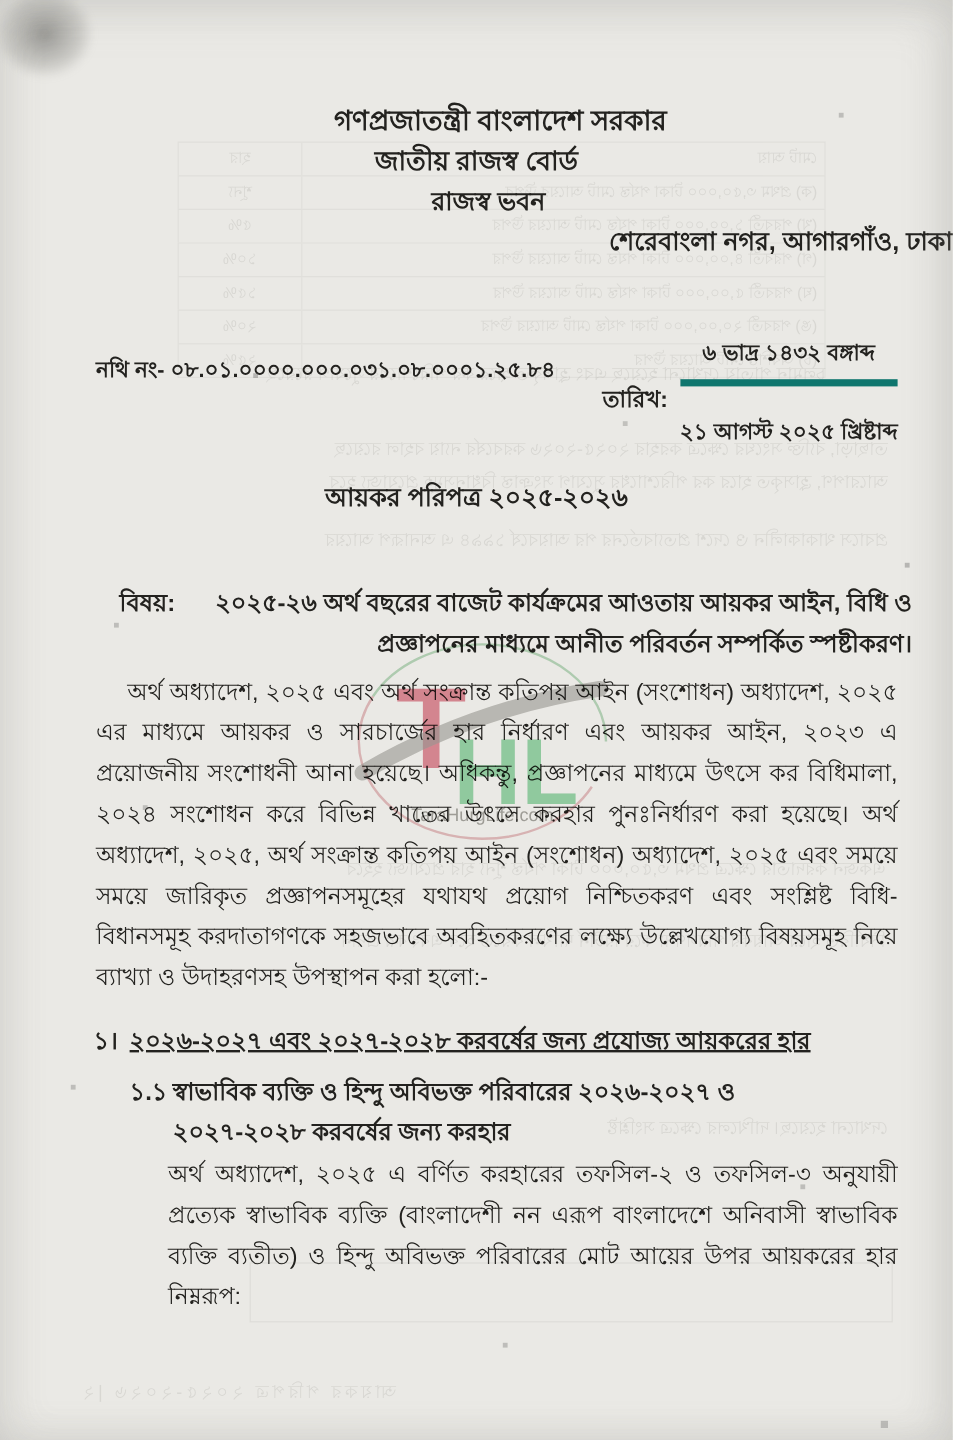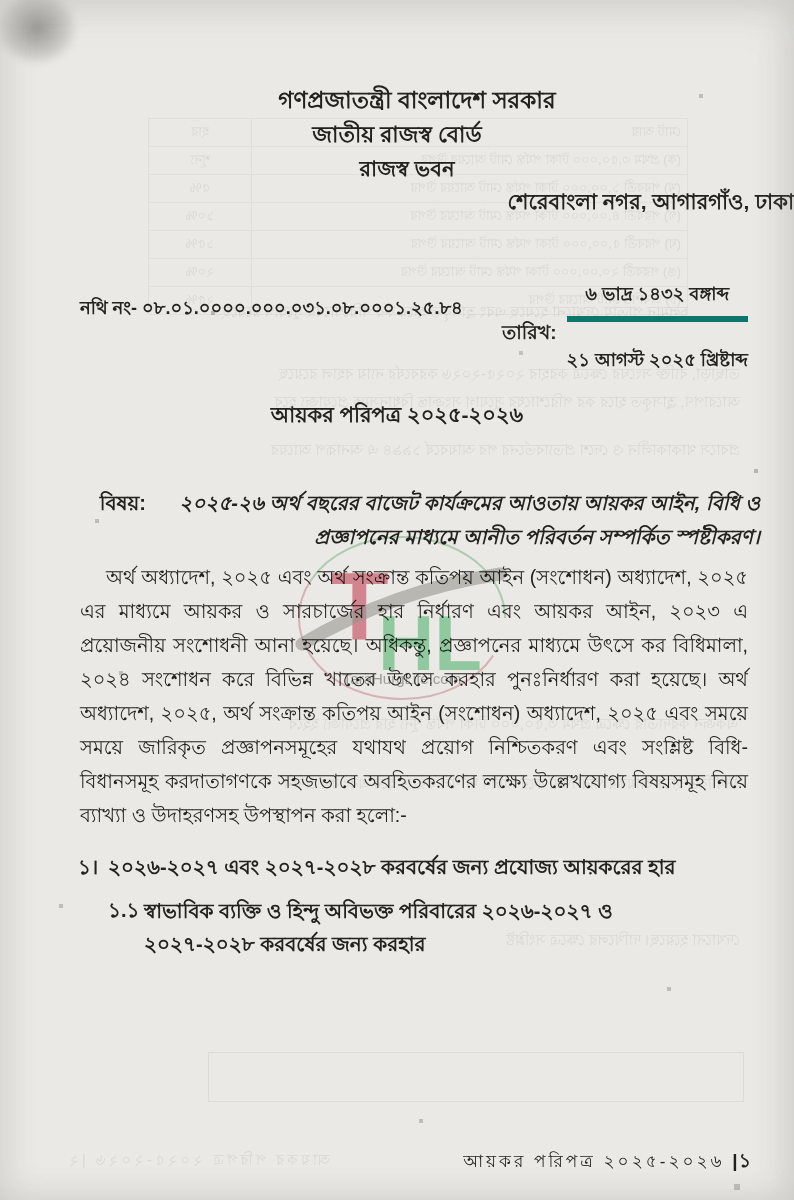--- a/index.html
+++ b/index.html
@@ -50,26 +50,26 @@
   .file-no{position:absolute;left:0;top:14px;font-size:18px;font-weight:600;white-space:nowrap;}
   .date-group{position:absolute;right:0;top:0;display:flex;align-items:center;}
   .date-label{font-size:19px;font-weight:600;margin-right:10px;position:relative;top:5px;margin-left:32px;}
   .date-stack{display:inline-block;text-align:center;}
   .date-top{font-size:18px;font-weight:600;padding:0 10px 5px 10px;border-bottom:6px solid #0f766e;}
   .date-bottom{font-size:18px;font-weight:600;padding-top:24px;}
   .doc-title{position:absolute;top:399px;left:0;width:100%;text-align:center;
      font-size:21px;font-weight:700;}
   .subject{position:absolute;top:486px;left:88px;width:672px;display:flex;text-align:right;}
   .subject-label{font-size:20px;font-weight:700;flex:0 0 58px;line-height:34px;}
-  .subject-text{font-size:20px;font-weight:700;line-height:34px;font-style:italic;}
+  .subject-text{font-size:20px;font-weight:700;line-height:34px;}
   .intro{position:absolute;top:560px;left:80px;width:668px;font-size:19.5px;
      line-height:34px;text-align:justify;text-indent:26px;}
   .sec1{position:absolute;top:852px;left:78px;width:670px;display:flex;}
   .sec1-num{flex:0 0 30px;font-size:20px;font-weight:700;}
-  .sec1-head{font-size:20px;font-weight:700;}
+  .sec1-head{font-size:20px;font-weight:700;text-decoration:underline;}
   .sec11{position:absolute;top:895px;left:108px;width:640px;display:flex;}
   .sec11-num{flex:0 0 36px;font-size:20px;font-weight:700;}
   .sec11-head{font-size:20px;font-weight:700;line-height:33px;width:566px;}
   .bodypara{position:absolute;top:962px;left:140px;width:608px;font-size:19.5px;
      line-height:34px;text-align:justify;}
   .doc-footer{position:absolute;top:1146px;right:42px;font-size:17px;
      letter-spacing:3px;white-space:nowrap;}
   .doc-footer .pagebar{font-weight:700;font-size:19px;letter-spacing:1px;}
   .ghost-footer{top:1148px;left:66px;font-size:15px;letter-spacing:3px;}
   
@@ -156,25 +156,22 @@
   <div class="sec1">
     <div class="sec1-num">১।</div>
     <div class="sec1-head">২০২৬-২০২৭ এবং ২০২৭-২০২৮ করবর্ষের জন্য প্রযোজ্য আয়করের হার</div>
   </div>
 
   <div class="sec11">
     <div class="sec11-num">১.১</div>
     <div class="sec11-head">স্বাভাবিক ব্যক্তি ও হিন্দু অবিভক্ত পরিবারের ২০২৬-২০২৭ ও ২০২৭-২০২৮ করবর্ষের জন্য করহার</div>
   </div>
 
+  <div class="bodypara">অর্থ অধ্যাদেশ, ২০২৫ এ বর্ণিত করহারের তফসিল-২ ও তফসিল-৩ অনুযায়ী প্রত্যেক স্বাভাবিক ব্যক্তি (বাংলাদেশী নন এরূপ বাংলাদেশে অনিবাসী স্বাভাবিক ব্যক্তি ব্যতীত) ও হিন্দু অবিভক্ত পরিবারের মোট আয়ের উপর আয়করের হার নিম্নরূপ:</div>
 
-  <div class="doc-footer">
-    <span>আয়কর পরিপত্র ২০২৫-২০২৬</span>
-    <span class="pagebar">|১</span>
-  </div>
 
 </div>
 
 <svg class="watermark" viewBox="0 0 216 176">
   <ellipse cx="108" cy="86" rx="103" ry="81" fill="none" stroke="#c85a64" stroke-width="2" opacity=".45" stroke-dasharray="290 290" stroke-dashoffset="-40"></ellipse>
   <ellipse cx="108" cy="86" rx="103" ry="81" fill="none" stroke="#5fae6e" stroke-width="2" opacity=".5" stroke-dasharray="250 330" stroke-dashoffset="250"></ellipse>
   <text x="36" y="108" font-family="Liberation Sans, DejaVu Sans, sans-serif" font-size="96" font-weight="bold" fill="#d9556a" opacity=".78">T</text>
   <text x="84" y="138" font-family="Liberation Sans, DejaVu Sans, sans-serif" font-size="78" font-weight="bold" fill="#5fc47e" opacity=".75">HL</text>
   <path d="M 8,112 Q 100,58 206,42" fill="none" stroke="#93928d" stroke-width="13" stroke-linecap="round" opacity=".62"></path>
   <text x="108" y="152" text-anchor="middle" font-family="Liberation Sans, DejaVu Sans, sans-serif" font-size="15" fill="#8e8d88" opacity=".9">TaraHurgLife.com</text>

